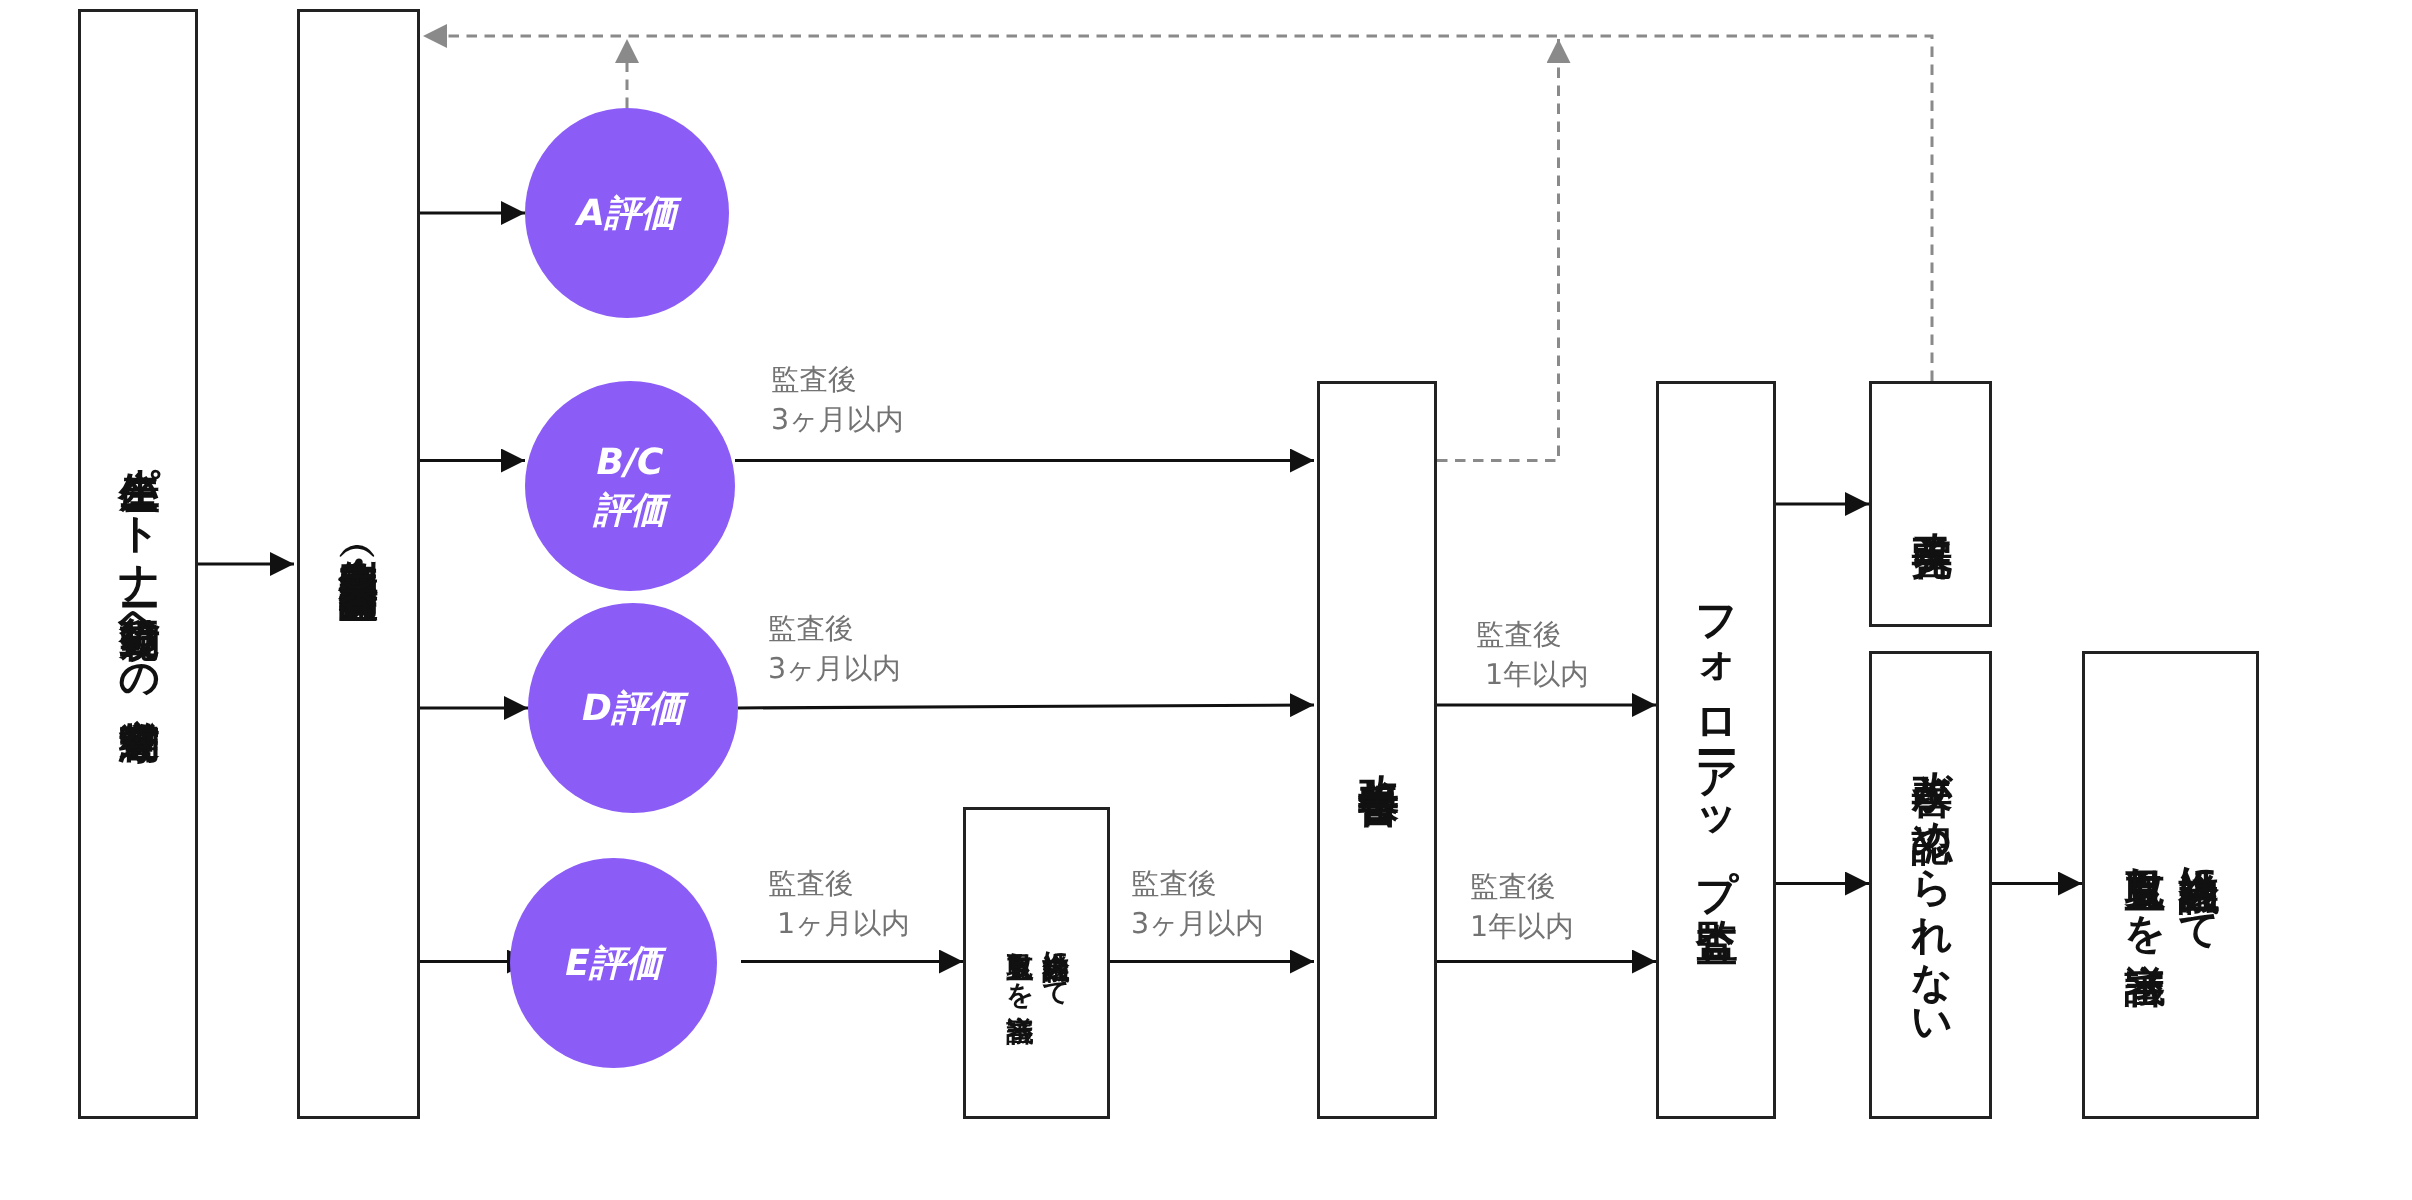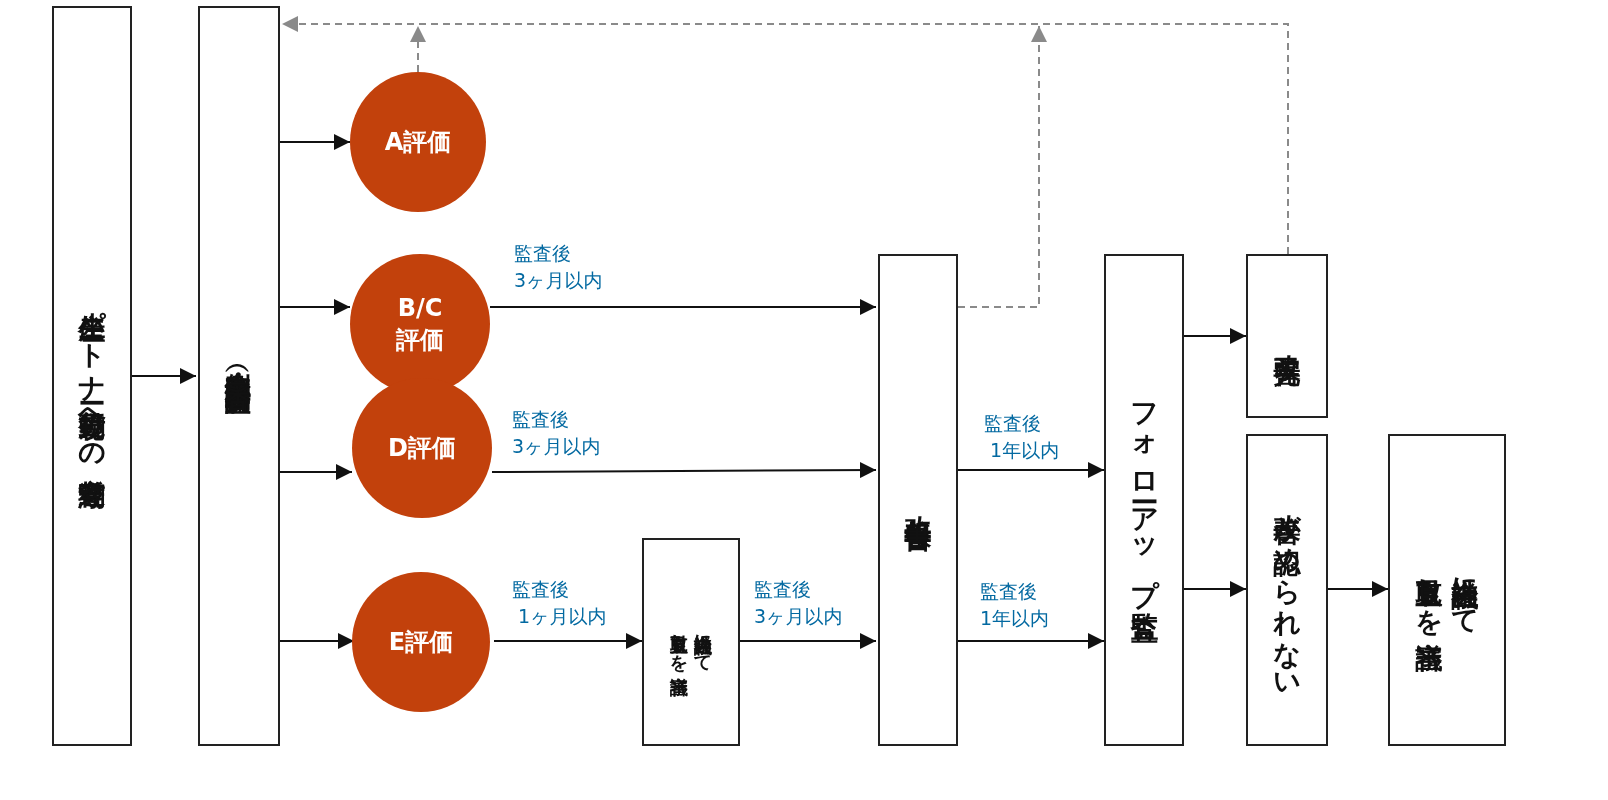--- a/index.html
+++ b/index.html
@@ -4,24 +4,24 @@
 <style>
   html, body { margin: 0; padding: 0; background: #ffffff; }
   body { width: 1608px; height: 800px; position: relative; overflow: hidden;
          font-family: "DejaVu Sans", "Liberation Sans", sans-serif; color: #111; }
   .box { position: absolute; box-sizing: border-box; border: 2.5px solid #222; background: #fff; }
   .vtext { writing-mode: vertical-rl; text-orientation: upright; font-weight: bold; color: #111;
            position: absolute; left: 50%; top: 50%; transform: translate(-50%, -50%); white-space: nowrap; }
   .vcols { position: absolute; left: 50%; top: 50%; transform: translate(-50%, -50%);
            writing-mode: vertical-rl; text-orientation: upright; font-weight: bold; white-space: nowrap; }
   .vcols span { display: block; }
-  .circle { position: absolute; border-radius: 50%; background: #c2410c; color: #fff;
+  .circle { position: absolute; border-radius: 50%; background: #8b5cf6; color: #fff;
             display: flex; align-items: center; justify-content: center; text-align: center;
-            font-weight: bold; font-size: 24px; line-height: 1.35; }
-  .label { position: absolute; font-size: 19px; line-height: 27px; color: #0369a1; white-space: pre; }
+            font-weight: bold; font-size: 24px; line-height: 1.35; font-style: italic; }
+  .label { position: absolute; font-size: 19px; line-height: 27px; color: #737373; white-space: pre; }
   svg#wires { position: absolute; left: 0; top: 0; }
 </style>
 </head>
 <body>
 
 <svg id="wires" width="1608" height="800">
   <defs>
     <marker id="ah" viewBox="0 0 10 10" refX="10" refY="5" markerWidth="8" markerHeight="8" orient="auto-start-reverse">
       <path d="M0,0 L10,5 L0,10 z" fill="#111"></path>
     </marker>
@@ -64,24 +64,24 @@
 
 <div class="circle" style="left:350px; top:72px; width:136px; height:140px;">
   <span>A評価</span>
 </div>
 <div class="circle" style="left:350px; top:254px; width:140px; height:140px;">
   <span>
     <span>B/C</span><br>
     <span>評価</span>
   </span>
 </div>
-<div class="circle" style="left:352px; top:378px; width:140px; height:140px;text-align:right;">
+<div class="circle" style="left:352px; top:402px; width:140px; height:140px;text-align:right;">
   <span>D評価</span>
 </div>
-<div class="circle" style="left:352px; top:572px; width:138px; height:140px;">
+<div class="circle" style="left:340px; top:572px; width:138px; height:140px;">
   <span>E評価</span>
 </div>
 
 <div class="label" style="left:514px; top:240px;">監査後
 3ヶ月以内</div>
 <div class="label" style="left:512px; top:406px;">監査後
 3ヶ月以内</div>
 <div class="label" style="left:512px; top:576px;">監査後
  1ヶ月以内</div>
 <div class="label" style="left:754px; top:576px;">監査後

